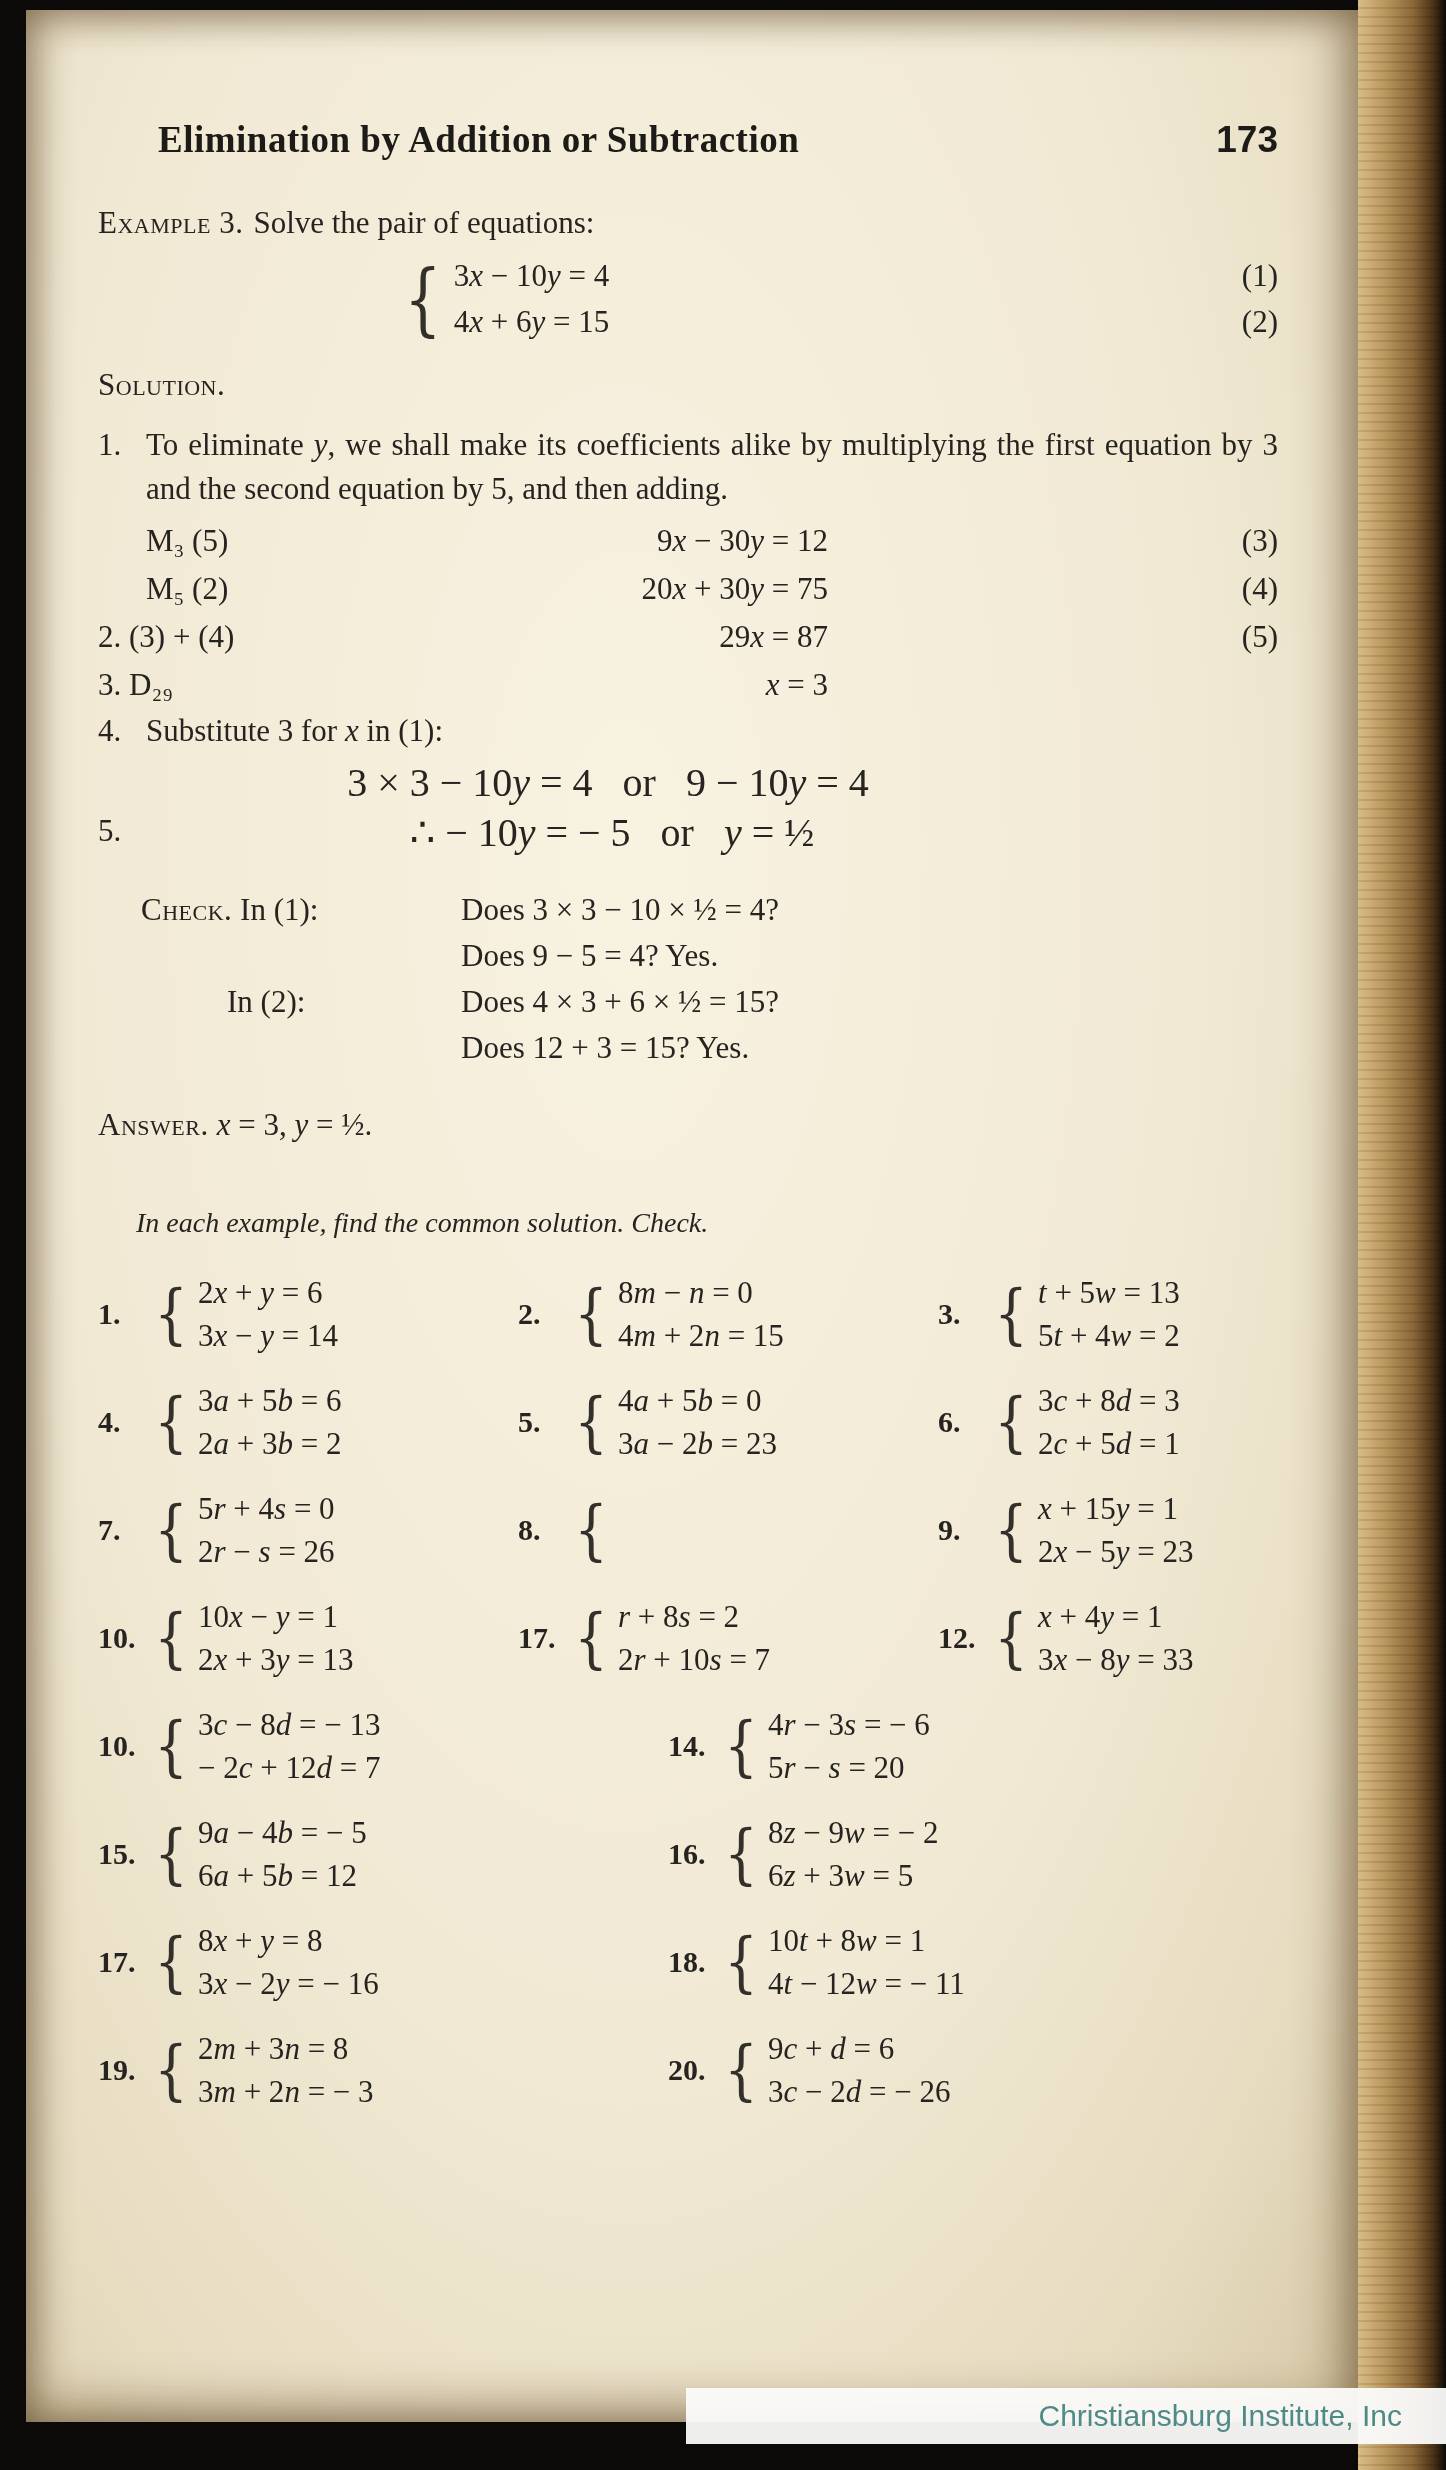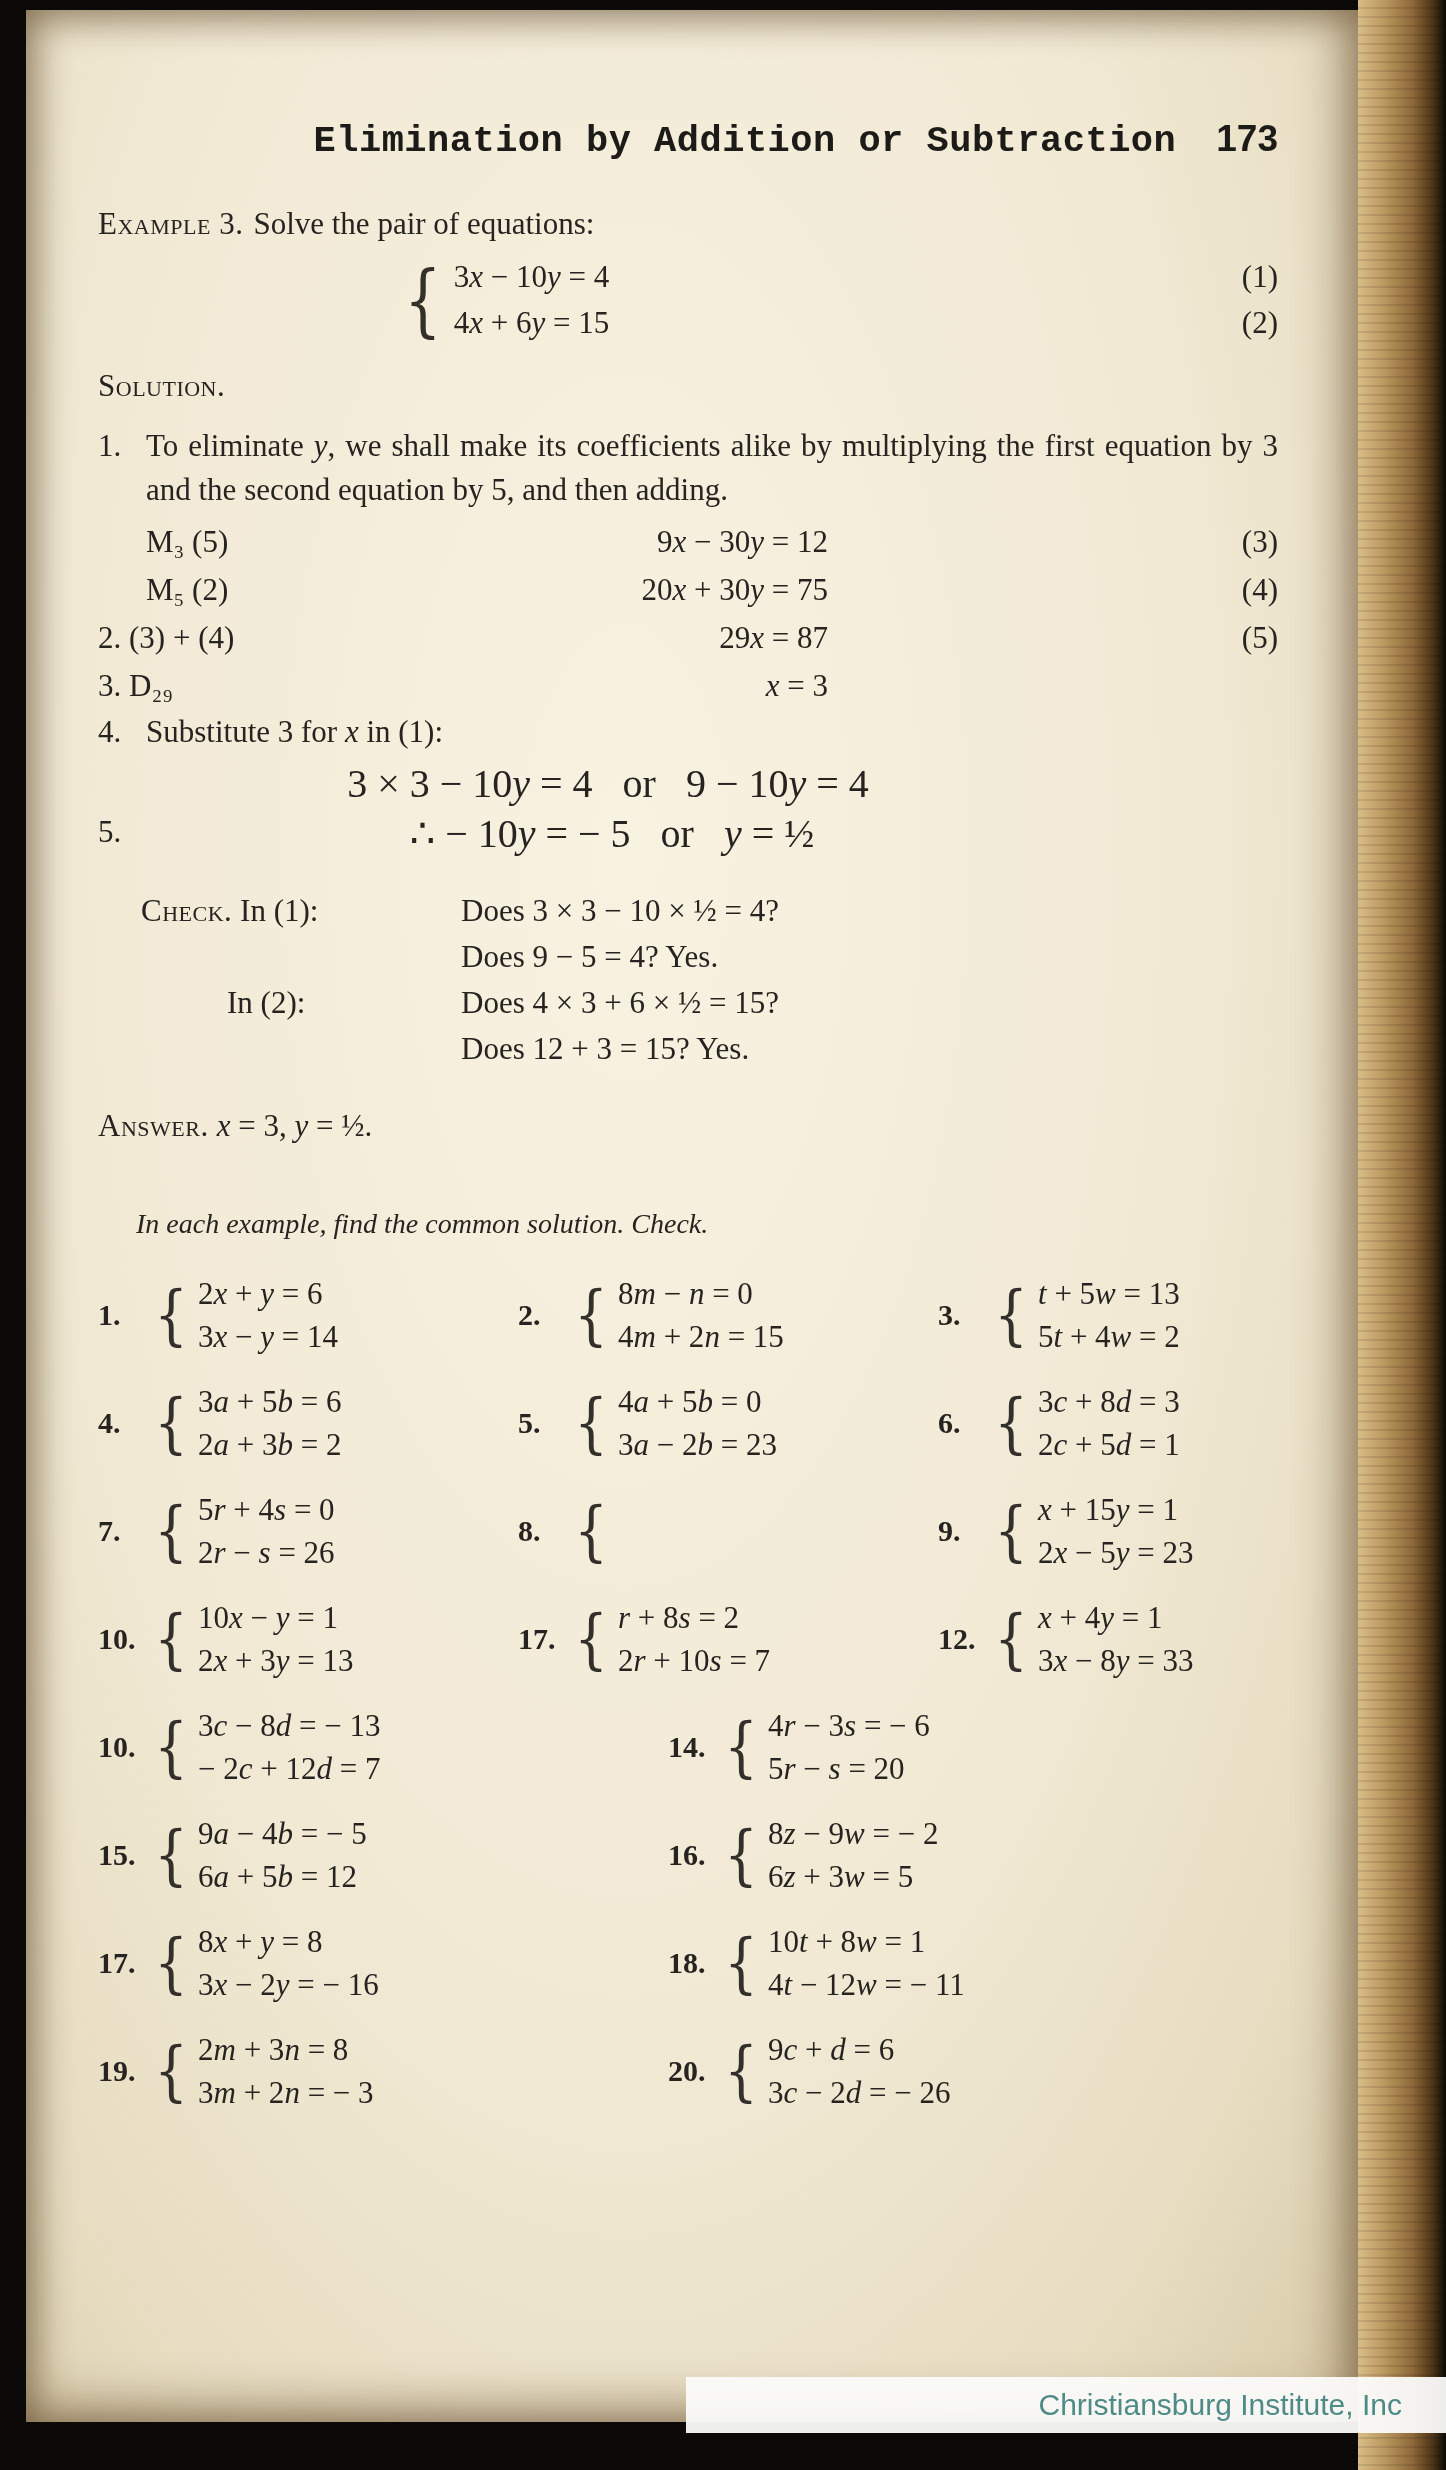--- a/index.html
+++ b/index.html
@@ -18,22 +18,22 @@
   .edges{
     position:absolute;right:0;top:0;width:88px;height:2470px;
     background:
       repeating-linear-gradient(180deg, rgba(0,0,0,0) 0 7px, rgba(0,0,0,0.10) 7px 9px),
       linear-gradient(90deg,#d9bd86 0%,#bb985f 30%,#8d6839 62%,#4a3116 86%,#0b0a08 100%);
   }
   .content{padding:108px 80px 0 72px;}
 
   .header{display:flex;align-items:baseline;margin:0 0 40px 0;}
   .title{
-    flex:1;text-align:right;
-    font-family:Liberation Mono, monospace;
+    flex:1;text-align:left;
+    font-family:Liberation Serif, serif;
     font-weight:700;font-size:37px;letter-spacing:0.5px;color:#1d1b18;
     padding-left:60px;
   }
   .pagenum{
     font-family:"Liberation Sans","DejaVu Sans",sans-serif;
     font-weight:700;font-size:37px;color:#1d1b18;margin-left:40px;
   }
 
   p{margin:0;}
   .sc{font-variant:small-caps;letter-spacing:0.5px;}
@@ -81,21 +81,21 @@
   .exrow.two{grid-template-columns:570px 1fr;}
   .prob{display:flex;align-items:center;}
   .pnum{font-weight:700;font-size:30px;min-width:52px;flex:none;}
   .brace3{font-size:66px;line-height:86px;transform:scaleX(0.8);margin:0 6px 0 0;}
   .eqs{display:flex;flex-direction:column;justify-content:center;}
   .eq{font-size:31px;line-height:43px;white-space:nowrap;}
 
   i{font-style:italic;}
 
   .watermark-band{
-    position:absolute;right:0;bottom:37px;width:760px;height:56px;
+    position:absolute;right:0;bottom:26px;width:760px;height:56px;
     background:rgba(251,251,250,0.95);
     display:flex;align-items:center;justify-content:flex-end;
     padding-right:44px;box-sizing:border-box;
   }
   .watermark{
     font-family:"Liberation Sans","DejaVu Sans",sans-serif;
     font-size:30px;color:#4e8b86;
   }
 </style>
 </head>

